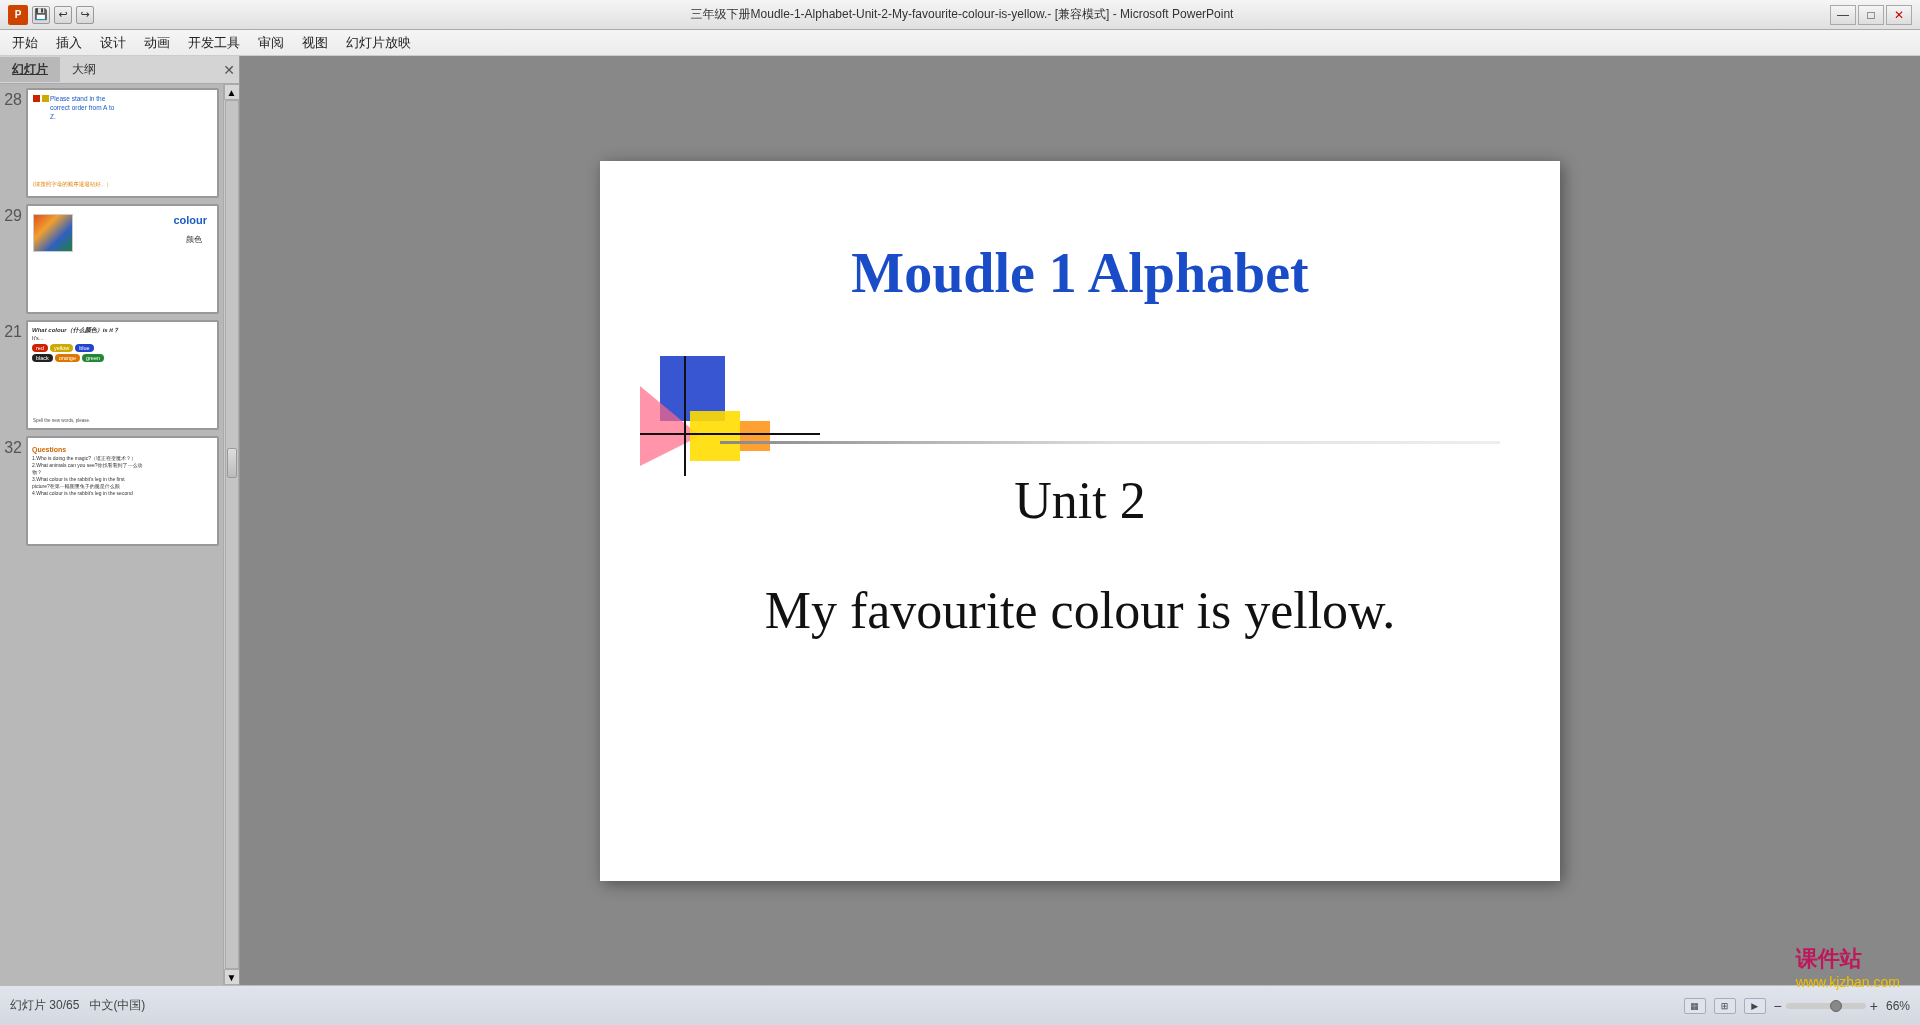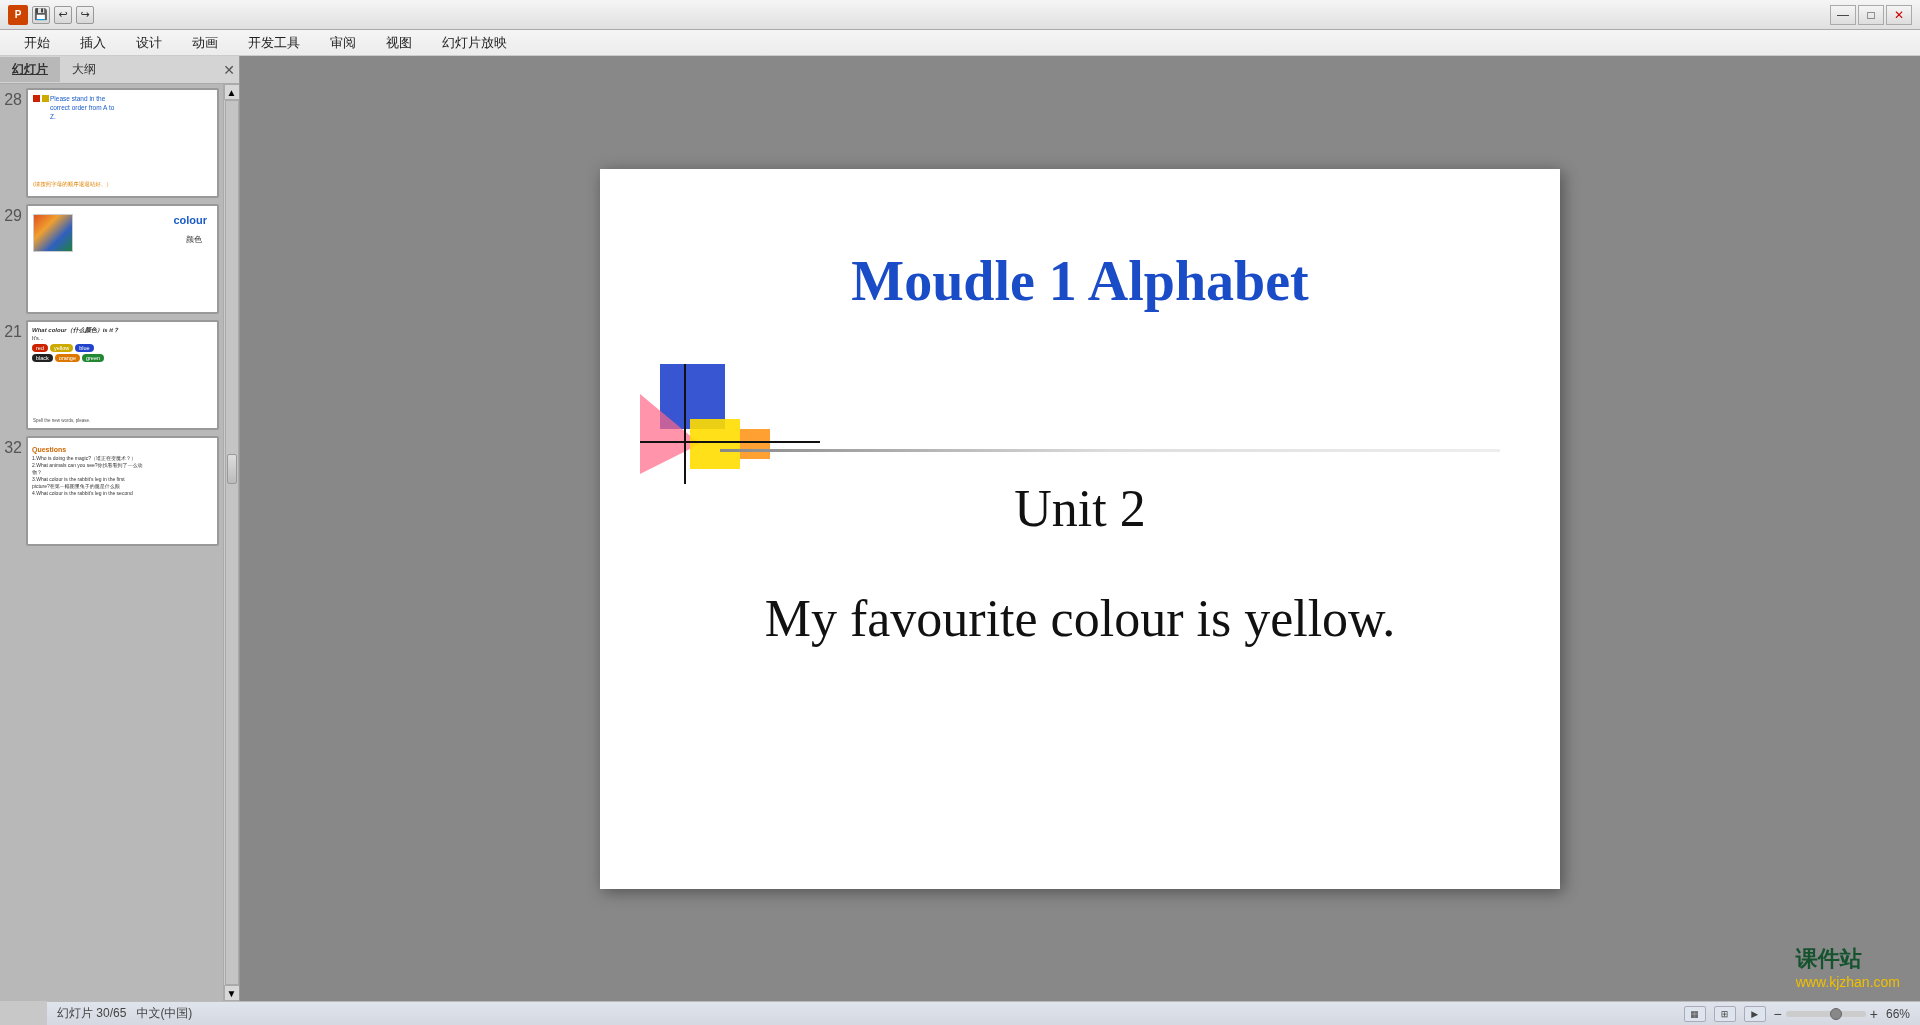--- a/index.html
+++ b/index.html
@@ -69,21 +69,20 @@
       padding: 0 4px;
       border-bottom: 1px solid #ccc;
       font-size: 13px;
       color: #222;
       gap: 2px;
     }
     .menu-item {
       padding: 2px 8px;
       cursor: pointer;
       border-radius: 3px;
-      margin-left: 12px;
     }
 
     
     #main-area {
       flex: 1;
       display: flex;
       overflow: hidden;
     }
 
     
@@ -325,30 +324,29 @@
       left: 60px;
       right: 60px;
       font-size: 52px;
       font-family: 'Times New Roman', serif;
       color: #111;
       text-align: center;
     }
 
     
     #status-bar {
-      height: 24px;
+      height: 40px;
       background: linear-gradient(to bottom, #e0e4ec, #d4d8e0);
       border-top: 1px solid #bbb;
       display: flex;
       align-items: center;
       justify-content: space-between;
       padding: 0 10px;
       font-size: 12px;
       color: #444;
-      margin-left: 47px;
     }
     #status-left { display: flex; align-items: center; gap: 10px; }
     #status-right { display: flex; align-items: center; gap: 8px; }
     .view-btn {
       width: 22px; height: 16px;
       background: #dde4ee;
       border: 1px solid #aab;
       border-radius: 2px;
       font-size: 9px;
       display: flex; align-items: center; justify-content: center;
@@ -376,21 +374,21 @@
     
     #watermark {
       position: absolute;
       bottom: 35px;
       right: 20px;
       z-index: 100;
     }
     .wm-text1 {
       font-size: 22px;
       font-weight: bold;
-      color: #14532d;
+      color: #be185d;
       font-family: Liberation Sans, sans-serif;
       margin-top: 20px;
     }
     .wm-text2 {
       font-size: 14px;
       color: #f0c000;
       font-family: Arial;
     }
 
     
@@ -443,20 +441,21 @@
 </head>
 <body>
 
 <div id="title-bar">
   <div id="title-bar-left">
     <div class="app-icon">P</div>
     <div class="title-btn">💾</div>
     <div class="title-btn">↩</div>
     <div class="title-btn">↪</div>
   </div>
+  <div style="font-size:12px;color:#333;">三年级下册Moudle-1-Alphabet-Unit-2-My-favourite-colour-is-yellow.- [兼容模式] - Microsoft PowerPoint</div>
   <div id="window-controls">
     <div class="win-ctrl">—</div>
     <div class="win-ctrl">□</div>
     <div class="win-ctrl" style="color:#cc0000;">✕</div>
   </div>
 </div>
 
 <div id="menu-bar">
   <div class="menu-item">开始</div>
   <div class="menu-item">插入</div>

